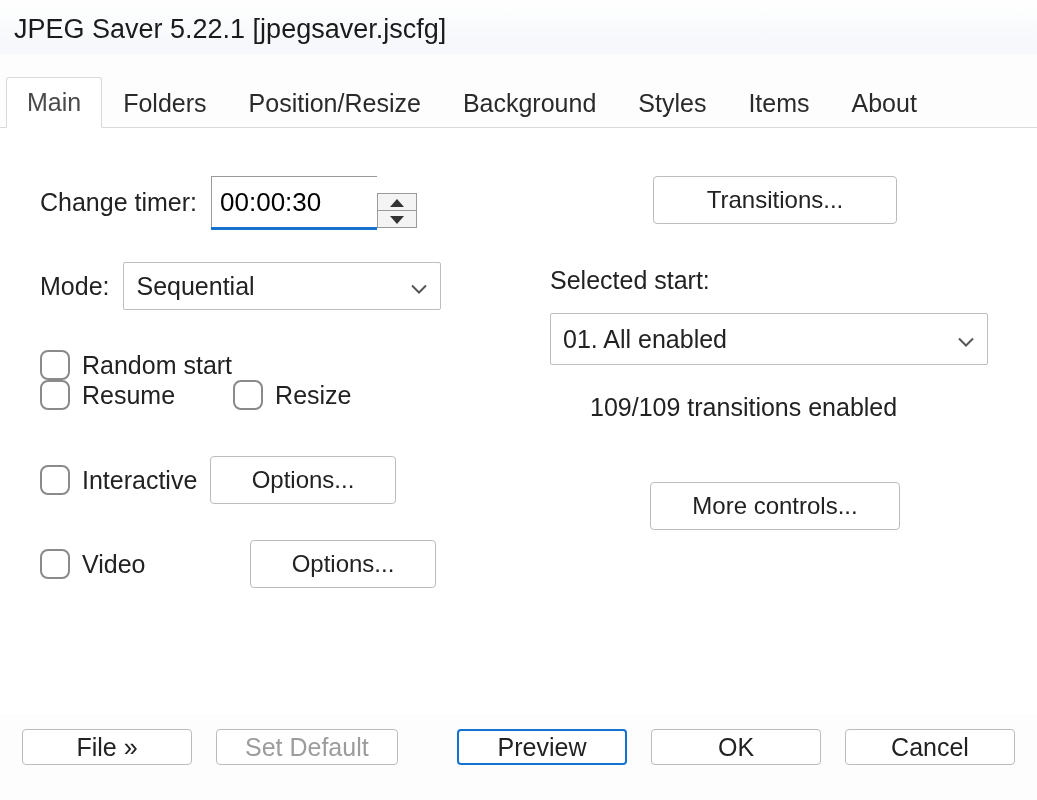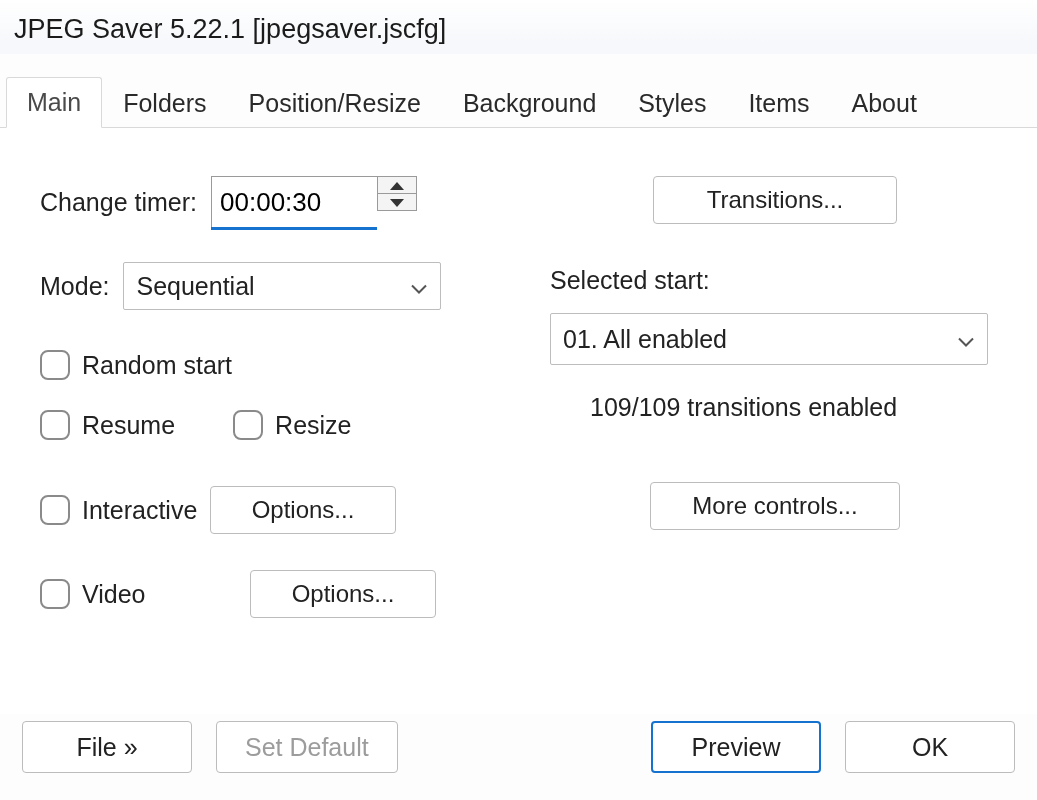--- a/index.html
+++ b/index.html
@@ -73,21 +73,21 @@
     top: 48px;
     width: 450px;
   }
   label.field-label {
     font-size: 25px;
     margin-right: 14px;
   }
   
   .spinner {
     display: flex;
-    align-items: flex-start;
+    align-items: flex-end;
     height: 52px;
   }
   .spinner input {
     width: 166px;
     height: 52px;
     font-size: 26px;
     padding: 4px 8px;
     border: 1px solid #9a9a9a;
     border-right: none;
     outline: none;
@@ -163,21 +163,21 @@
 
   .footer {
     height: 86px;
     border-top: 0;
     display: flex;
     align-items: center;
     gap: 24px;
     padding: 0 22px 20px 22px;
     background: #fdfdfe;
   }
-  .footer .btn { min-width: 170px; height: 52px; font-size: 25px; }
+  .footer .btn { min-width: 170px; height: 36px; font-size: 25px; }
   .footer .spacer { flex: 1; }
 
   .right-col .label { font-size: 25px; margin-bottom: 18px; }
   .status-text { font-size: 25px; margin-top: 28px; text-align: left; padding-left: 40px;}
 </style>
 </head>
 <body>
 
 <div class="window">
 
@@ -223,21 +223,21 @@
         <div class="row" style="margin-bottom:40px;">
           <label class="field-label">Mode:</label>
           <div class="select" style="width:318px;">
             <span>Sequential</span>
             <span class="chev"><svg viewBox="0 0 18 12">
                   <polyline points="2,3 9,10 16,3" fill="none" stroke="#555" stroke-width="2"></polyline>
                 </svg></span>
           </div>
         </div>
 
-        <div class="row" style="margin-bottom:30px;">
+        <div class="row" style="">
           <div class="chk">
             <span class="box"></span>
             <span>Random start</span>
           </div>
         </div>
 
         <div class="row" style="margin-bottom:46px; gap:58px;">
           <div class="chk">
             <span class="box"></span>
             <span>Resume</span>
@@ -285,15 +285,16 @@
 
     </div>
   </div>
 
   <div class="footer">
     <button class="btn">File »</button>
     <button class="btn disabled">Set Default</button>
     <div class="spacer"></div>
     <button class="btn focus">Preview</button>
     <button class="btn">OK</button>
+    <button class="btn">Cancel</button>
   </div>
 
 </div>
 
 </body></html>

